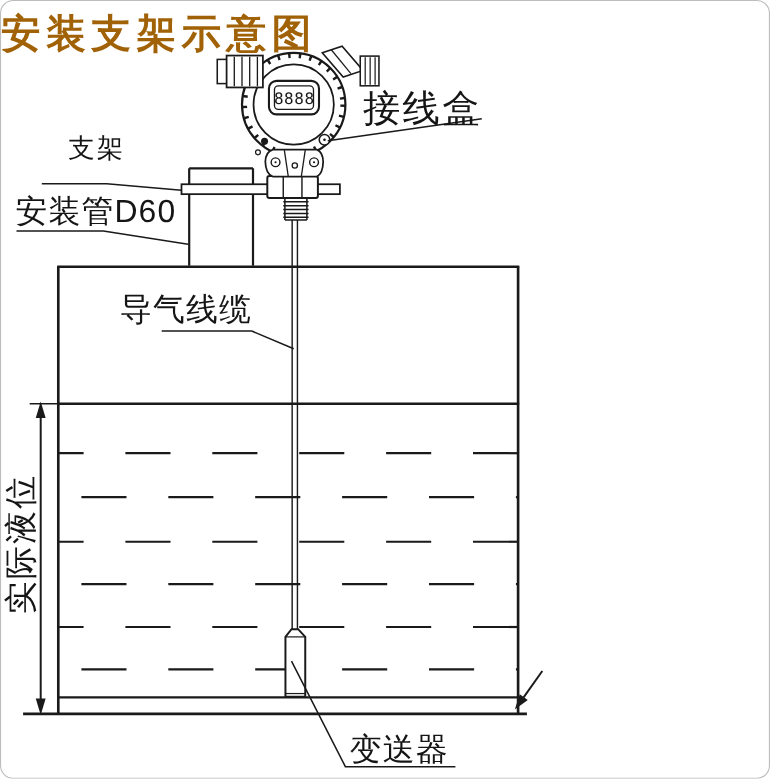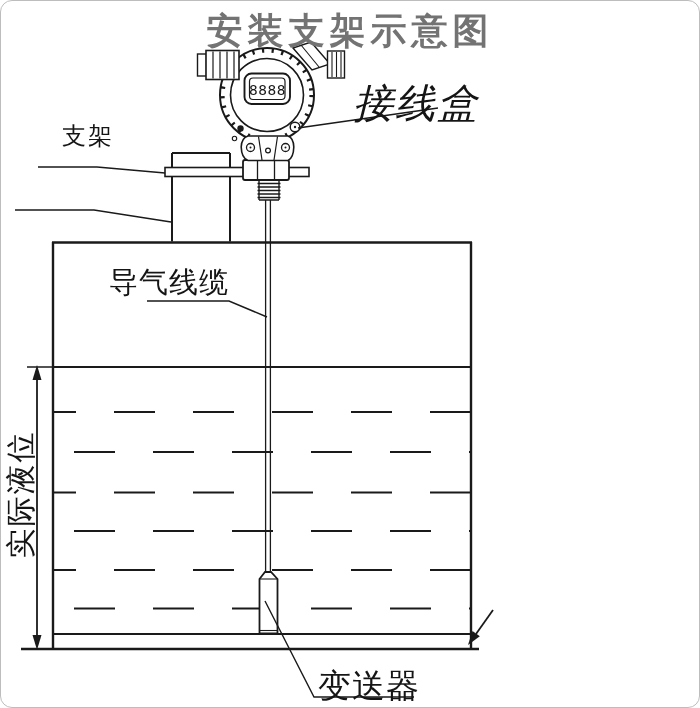--- a/index.html
+++ b/index.html
@@ -7,22 +7,22 @@
     position:relative;width:700px;height:708px;background:#ffffff;
     font-family:"Liberation Sans",sans-serif;overflow:hidden;
     border:1px solid #bdbdbd;border-radius:12px;box-sizing:border-box;
   }
   #stage svg{position:absolute;left:0;top:0;}
   .lbl{
     position:absolute;color:#151515;font-weight:500;white-space:nowrap;
     line-height:1.1;letter-spacing:2px;
   }
   .title{
-    position:absolute;left:0;top:6px;width:100%;text-align:center;
-    font-size:36px;letter-spacing:5px;color:#737373;font-weight:600;
+    position:absolute;left:0;top:6px;width:100%;
+    font-size:36px;letter-spacing:5px;color:#a16207;font-weight:600;
   }
   .vertical{
     transform:rotate(-90deg);transform-origin:center center;
     text-align:center;
   }
 </style>
 </head>
 <body>
 
 <div id="stage">
@@ -151,24 +151,25 @@
 
       <g>
         <line x1="492" y1="609" x2="475" y2="633" stroke-width="1.8"></line>
         <polygon points="467,644 471.5,630.1 478.8,635.3" fill="#1a1a1a" stroke="none"></polygon>
       </g>
     </g>
   </svg>
 
   <div class="title">安装支架示意图</div>
 
-  <div class="lbl" style="left:352px;top:80px;font-size:40px;font-style:italic;">接线盒</div>
+  <div class="lbl" style="left:329px;top:80px;font-size:34px;">接线盒</div>
 
   <div class="lbl" style="left:61px;top:122px;font-size:24px;">支架</div>
 
+  <div class="lbl" style="left:13px;top:177px;font-size:29px;letter-spacing:1px;">安装管D60</div>
 
   <div class="lbl" style="left:108px;top:266px;font-size:29px;letter-spacing:1px;">导气线缆</div>
 
   <div class="lbl vertical" style="left:-47px;top:477px;width:132px;font-size:30px;">实际液位</div>
 
 
-  <div class="lbl" style="left:317px;top:667px;font-size:33px;letter-spacing:1px;">变送器</div>
+  <div class="lbl" style="left:317px;top:667px;font-size:29px;letter-spacing:1px;font-family:Liberation Mono, monospace;">变送器</div>
 </div>
 
 </body></html>

